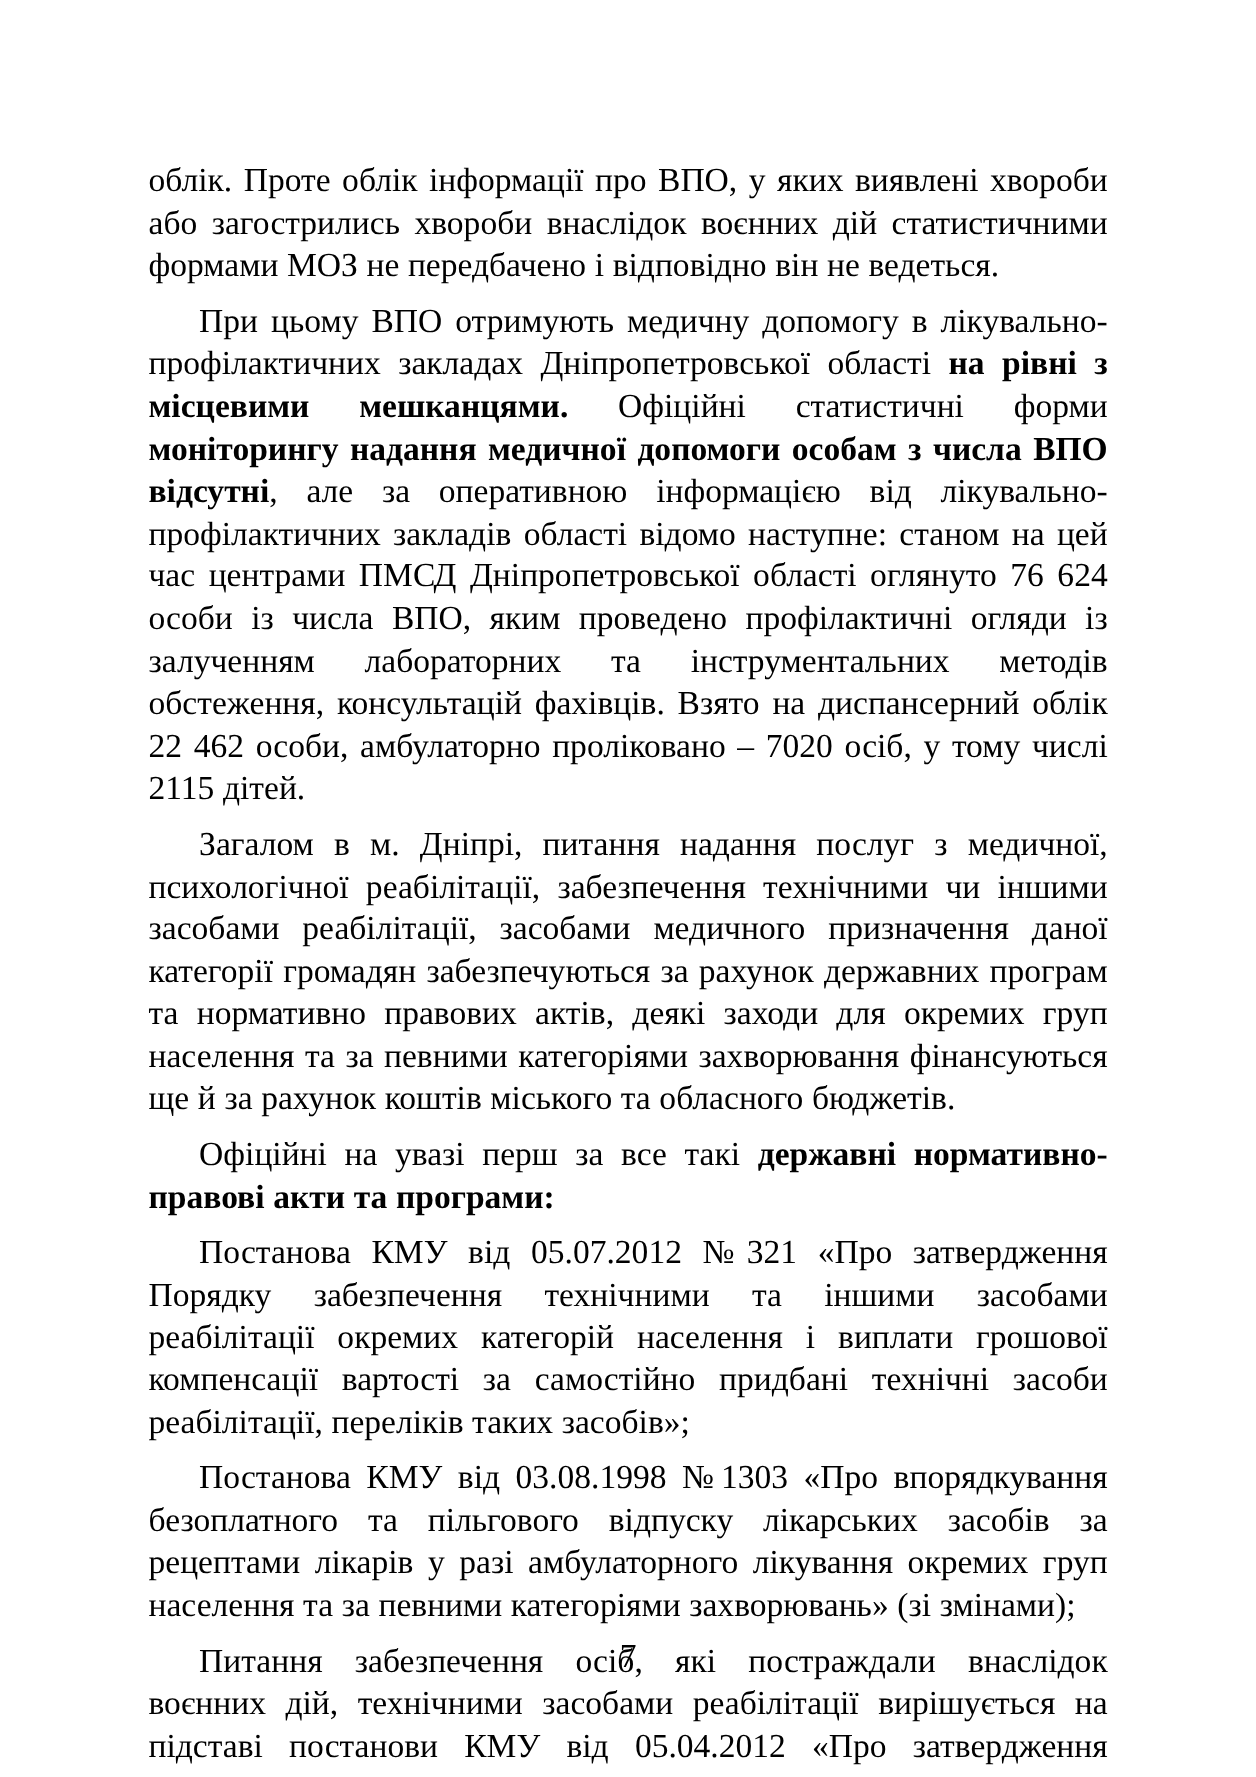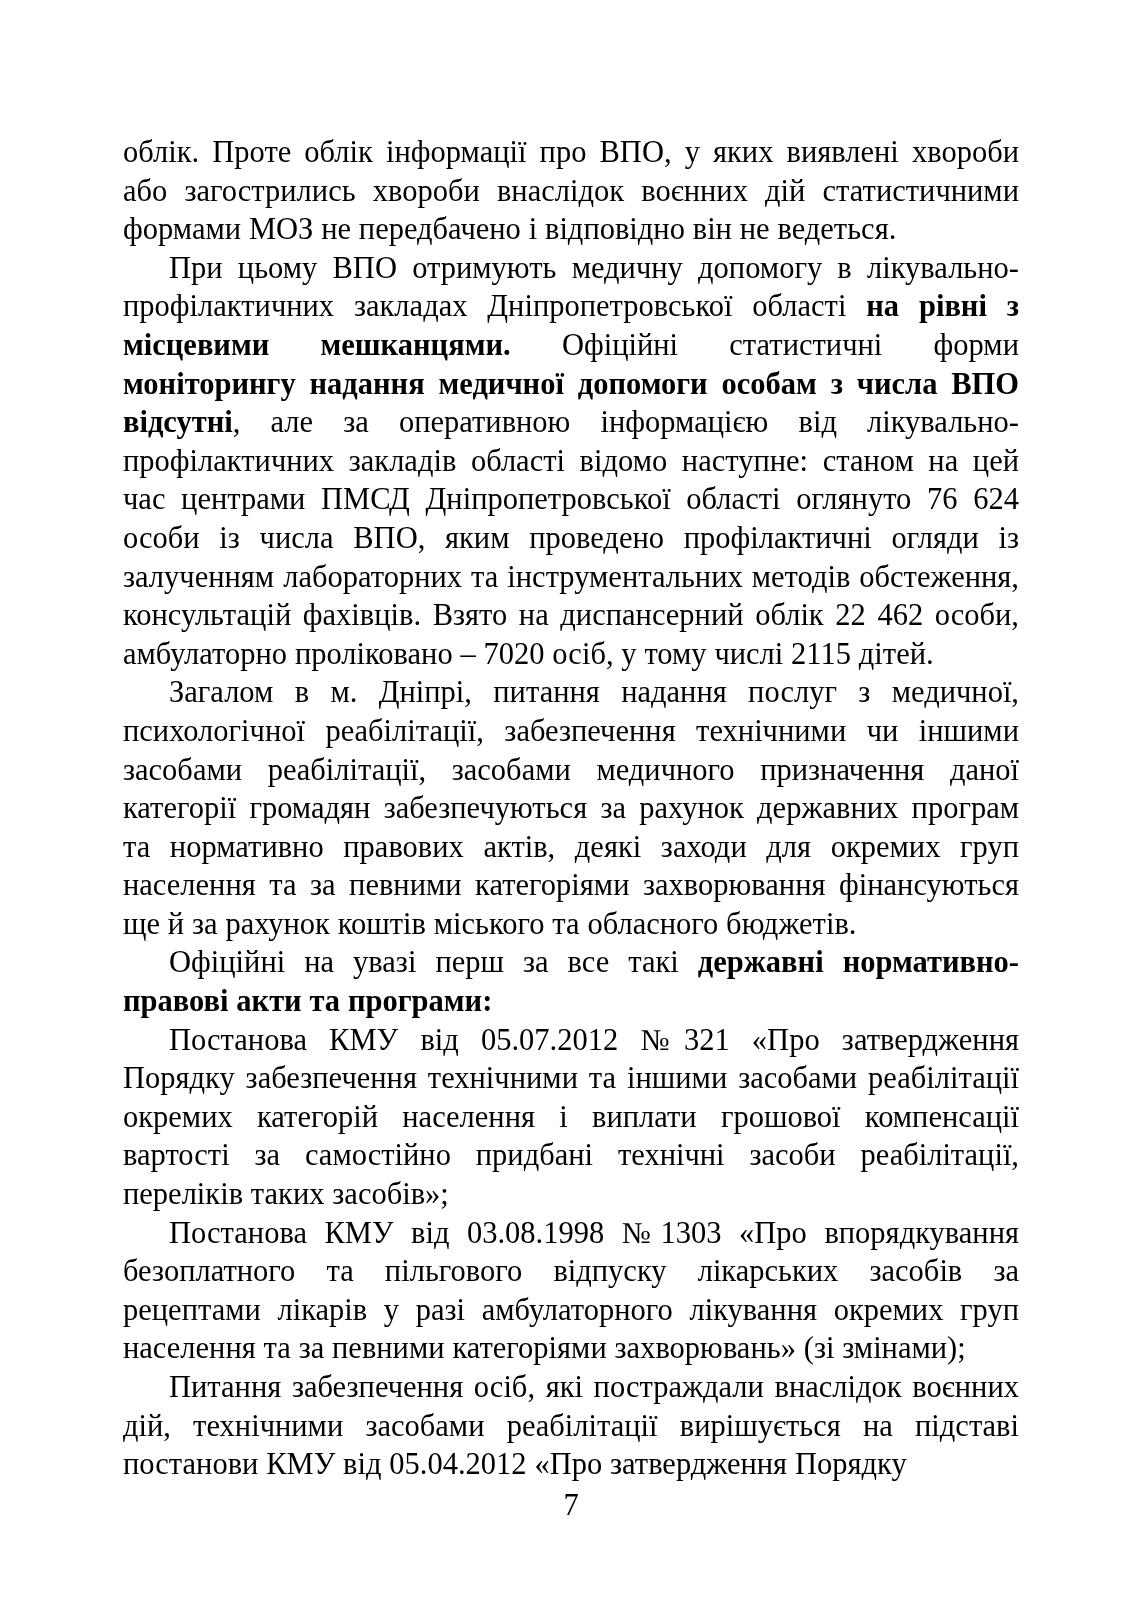--- a/index.html
+++ b/index.html
@@ -21,21 +21,21 @@
     overflow: hidden;
     box-sizing: border-box;
   }
   .text-column {
     position: absolute;
     left: 123px;
     top: 133px;
     width: 896px;
   }
   p.para {
-    margin: 0;
+    margin: 12px;
     padding: 0;
     font-size: 30.5px;
     line-height: 38.6px;
     text-align: justify;
     text-justify: inter-word;
     text-indent: 46px;
     hyphens: none;
     word-spacing: 0.2px;
   }
   p.para.no-indent {

